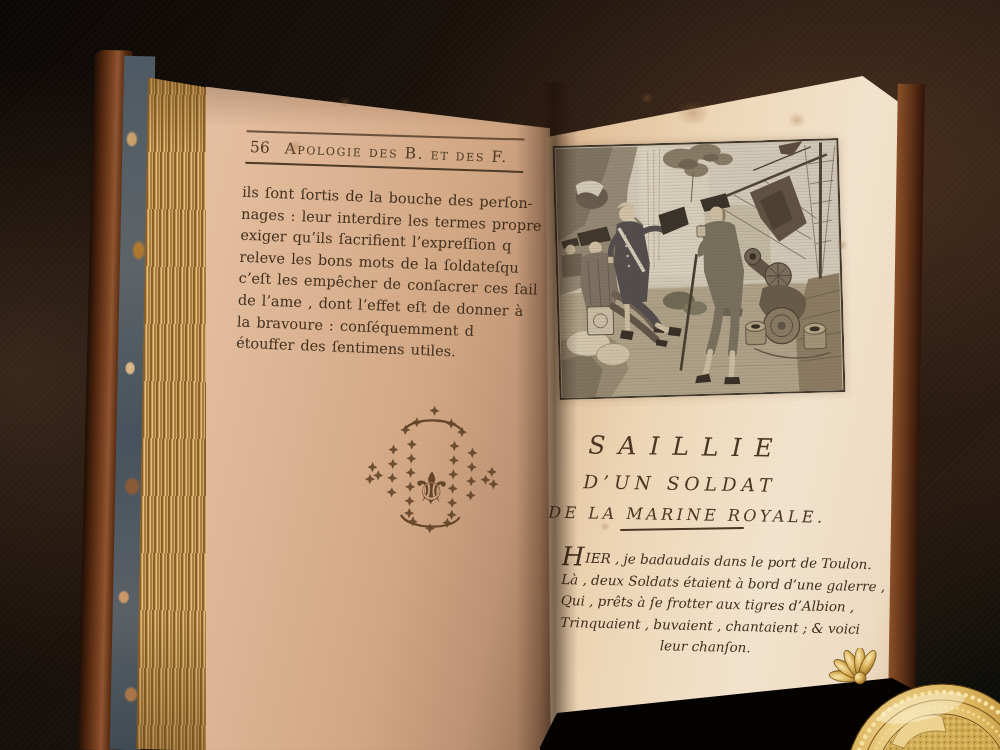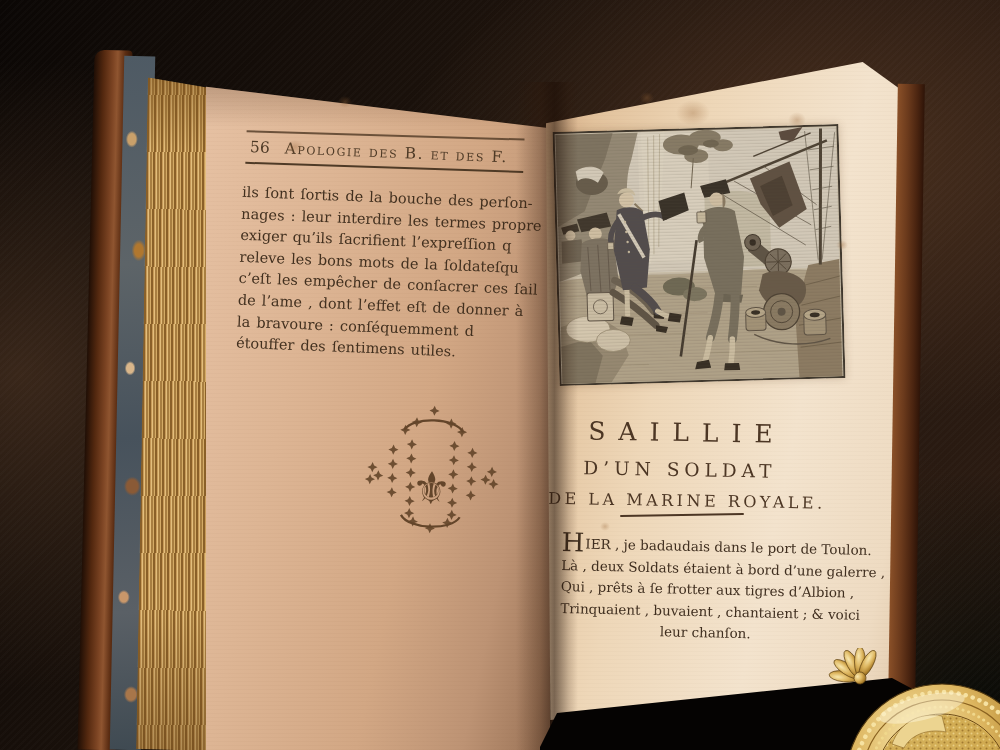--- a/index.html
+++ b/index.html
@@ -53,23 +53,23 @@
   .lp-body { position:absolute; left:38px; top:103px; width:301px; overflow:hidden;
     color:#42301f; font-size:14.5px; line-height:21.6px; word-spacing:1.5px; }
   .lp-body .line { white-space:nowrap; }
   .lp-ornament { position:absolute; left:163px; top:314px; width:152px; height:142px; }
 
   
   .gutter { position:absolute; left:516px; top:82px; width:62px; height:668px; z-index:4;
     background:linear-gradient(90deg, rgba(45,22,8,0) 0%, rgba(45,22,8,.30) 40%, rgba(30,14,5,.55) 62%, rgba(45,22,8,.18) 85%, rgba(45,22,8,0) 100%); }
 
   
-  .page-right { position:absolute; left:546px; top:62px; width:364px; height:658px; z-index:3;
+  .page-right { position:absolute; left:546px; top:76px; width:364px; height:658px; z-index:3;
     clip-path:polygon(0 9.3%, 87% 0, 100% 5.2%, 100% 94.8%, 1.2% 100%);
-    background:linear-gradient(102deg,#cfa67f 0%,#e2c29c 12%,#eed7b8 35%,#f3e3cd 65%,#eedbc2 88%,#e0c7a8 100%); }
+    background:linear-gradient(102deg,#cfa67f 0%,#e2c29c 12%,#eed7b8 35%,#f3e3cd 65%,#eedbc2 88%,#e0c7a8 100%);font-style:italic; }
   .page-right::before { content:""; position:absolute; inset:0;
     background:repeating-linear-gradient(0deg, rgba(120,80,50,.025) 0 1px, transparent 1px 4px); }
   .rp-engraving { position:absolute; left:10px; top:66px; width:286px; height:254px;
     transform:rotate(-1.6deg); box-shadow:0 0 8px rgba(90,60,30,.25); }
   .rp-engraving svg { display:block; width:100%; height:100%; }
   .rp-title { position:absolute; left:3px; top:356px; width:262px; text-align:center;
     transform:rotate(1deg); color:#4c3624; }
   .t1 { font-size:25px; letter-spacing:13px; text-indent:13px; white-space:nowrap; }
   .t2 { font-size:18.5px; letter-spacing:5px; margin-top:12px; white-space:nowrap; }
   .t3 { font-size:16px; letter-spacing:3.5px; margin-top:11px; white-space:nowrap; }

